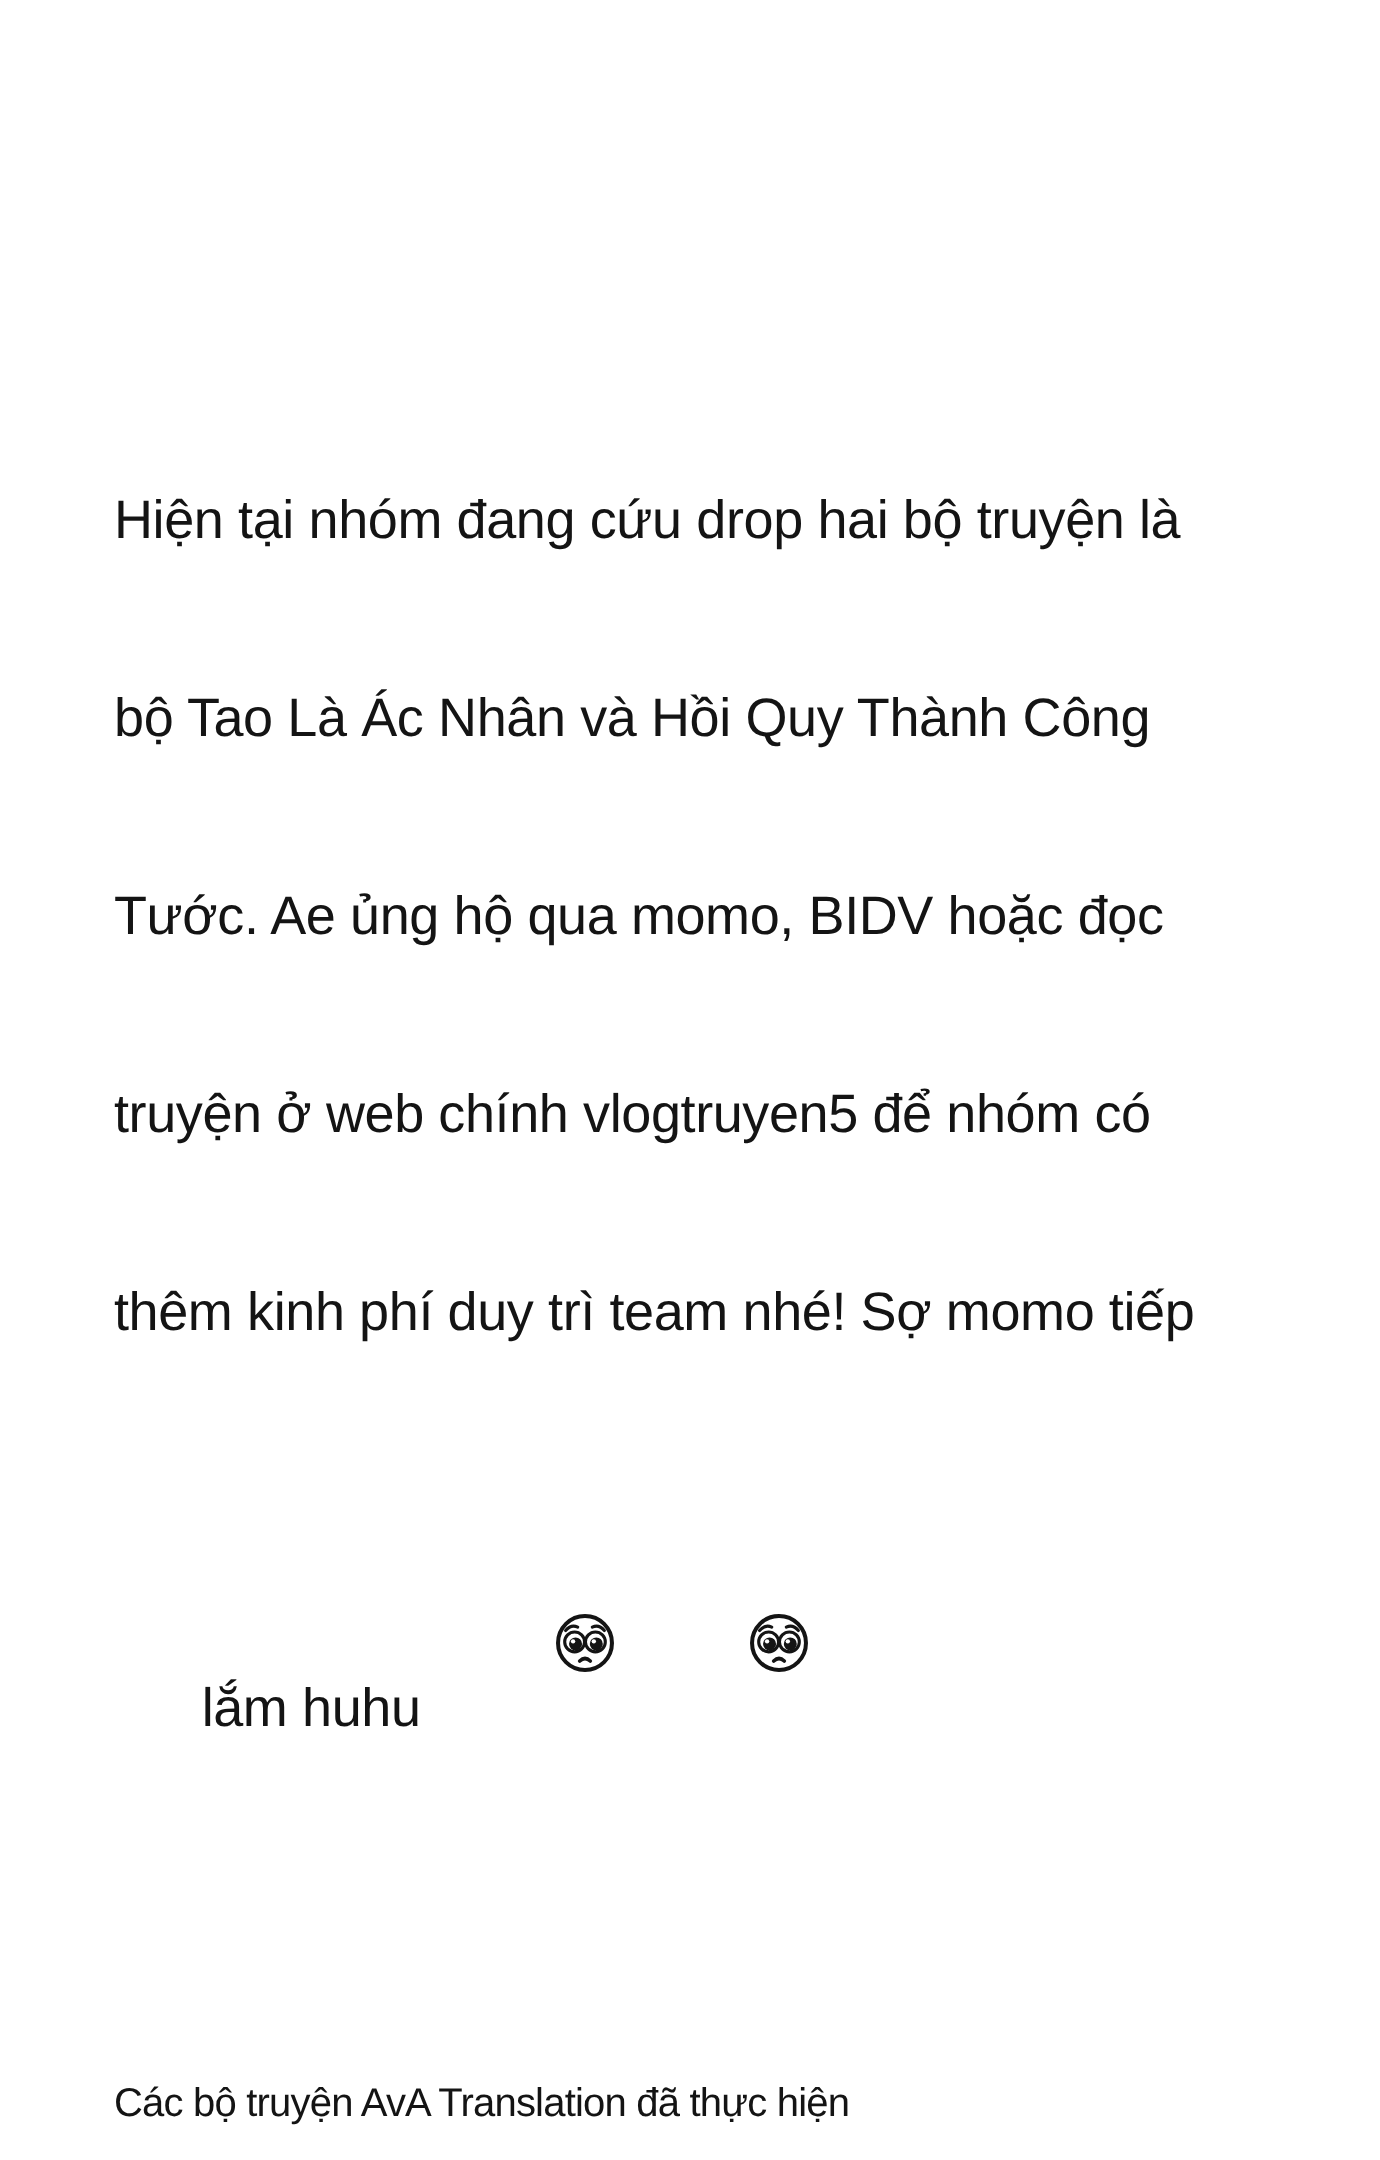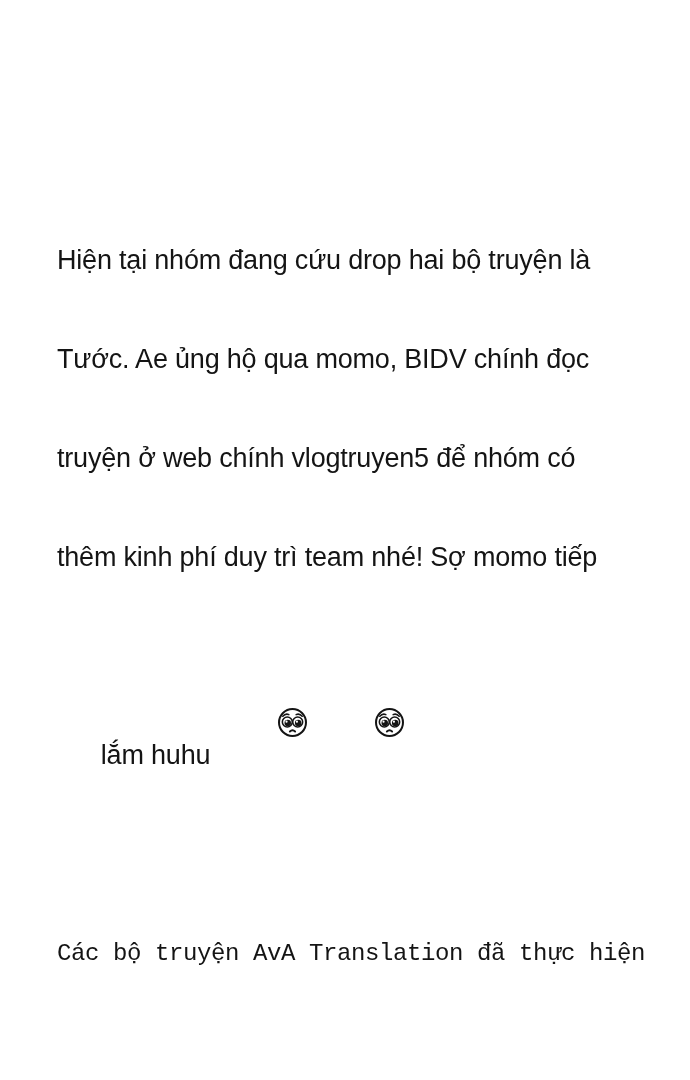--- a/index.html
+++ b/index.html
@@ -20,22 +20,22 @@
     line-height: 33px;
     color: #141414;
     white-space: pre;           
     letter-spacing: -0.2px;
   }
   .line {
     height: 33px;
   }
   
   .alt-font {
-    font-family: Liberation Mono, monospace;
-    font-size: 24px;
+    font-family: Liberation Sans, sans-serif;
+    font-size: 20px;
     letter-spacing: -0.4px;
   }
   .emoji-line span.txt {
     vertical-align: baseline;
     text-align: right;
   }
   .emoji {
     display: inline-block;
     margin-left: 8px;
   }
@@ -44,21 +44,22 @@
   }
 </style>
 </head>
 <body>
 
 <div class="page" style="background: rgb(255, 255, 255); color: rgb(20, 20, 20);">
 
   
   <div>
     <div class="line">Hiện tại nhóm đang cứu drop hai bộ truyện là</div>
-    <div class="line">Tước. Ae ủng hộ qua momo, BIDV chính đọc</div>
+    <div class="line">bộ Tao Là Ác Nhân và Hồi Quy Thành Công</div>
+    <div class="line">Tước. Ae ủng hộ qua momo, BIDV hoặc đọc</div>
     <div class="line">truyện ở web chính vlogtruyen5 để nhóm có</div>
     <div class="line">thêm kinh phí duy trì team nhé! Sợ momo tiếp</div>
     <div class="line emoji-line">
       <span class="txt">lắm huhu</span><span class="emoji">
         <svg viewBox="0 0 40 40" width="31" height="31">
           <circle cx="20" cy="20" r="17.4" fill="none" stroke="#141414" stroke-width="2.6"></circle>
           <path d="M7.5 12 Q11 7.8 15.3 9.8" fill="none" stroke="#141414" stroke-width="2" stroke-linecap="round"></path>
           <path d="M24.7 9.8 Q29 7.8 32.5 12" fill="none" stroke="#141414" stroke-width="2" stroke-linecap="round"></path>
           <circle cx="13.3" cy="19.3" r="6.4" fill="none" stroke="#141414" stroke-width="2"></circle>
           <circle cx="26.7" cy="19.3" r="6.4" fill="none" stroke="#141414" stroke-width="2"></circle>

